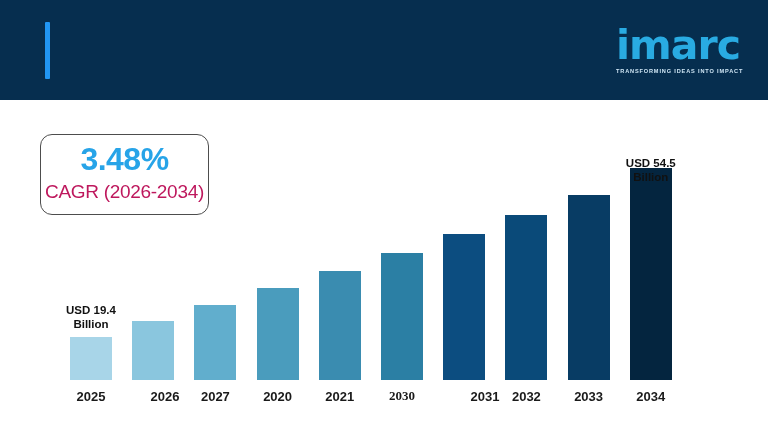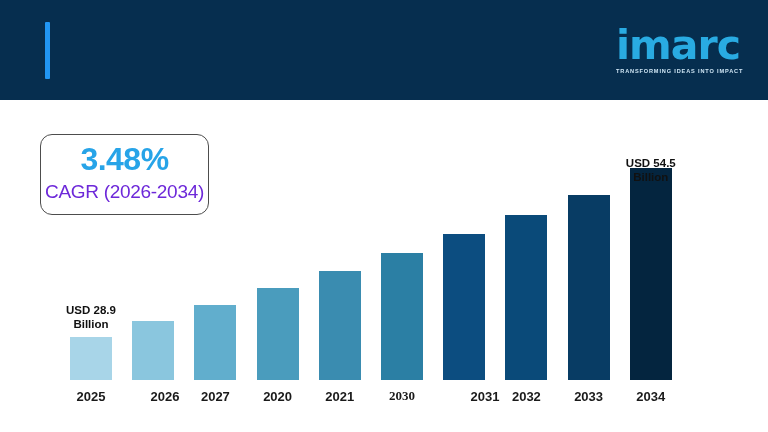--- a/index.html
+++ b/index.html
@@ -91,21 +91,21 @@
   }
   .cagr-value {
     color: #27a4e8;
     font-size: 32px;
     font-weight: bold;
     line-height: 40px;
     margin-top: 4px;
     letter-spacing: -0.5px;
   }
   .cagr-label {
-    color: #6d28d9;
+    color: #be185d;
     font-size: 19px;
     line-height: 26px;
     letter-spacing: -0.3px;
   }
 
   
   .chart {
     position: absolute;
     left: 0;
     top: 0;
@@ -168,19 +168,19 @@
         <div class="tick-label" style="left: 381px; width: 42px; font-family: Liberation Serif, serif;">2030</div>
         <div class="bar" style="left: 443.2px; width: 42px; height: 145.77px; background: rgb(12, 77, 128);"></div>
         <div class="tick-label" style="left: 464px; width: 42px;">2031</div>
         <div class="bar" style="left: 505.4px; width: 42px; height: 165.182px; background: rgb(10, 74, 121);"></div>
         <div class="tick-label" style="left: 505.4px; width: 42px;">2032</div>
         <div class="bar" style="left: 567.6px; width: 42px; height: 184.595px; background: rgb(8, 60, 100);"></div>
         <div class="tick-label" style="left: 567.6px; width: 42px;">2033</div>
         <div class="bar" style="left: 629.8px; width: 42px; height: 212px; background: rgb(4, 37, 63);"></div>
         <div class="tick-label" style="left: 629.8px; width: 42px;">2034</div>
       </div>
-    <div class="value-label" id="start-label" style="left: 50px; width: 82px; top: 303px;">USD 28.9
+    <div class="value-label" id="start-label" style="left: 50px; width: 82px; top: 303px;">USD 19.4
 Billion</div>
     <div class="value-label" id="end-label" style="left: 605.8px; width: 90px; top: 140px; margin-top: 16px;">USD 54.5
 Billion</div>
   </div>
 
 </div>
 
 </body></html>

